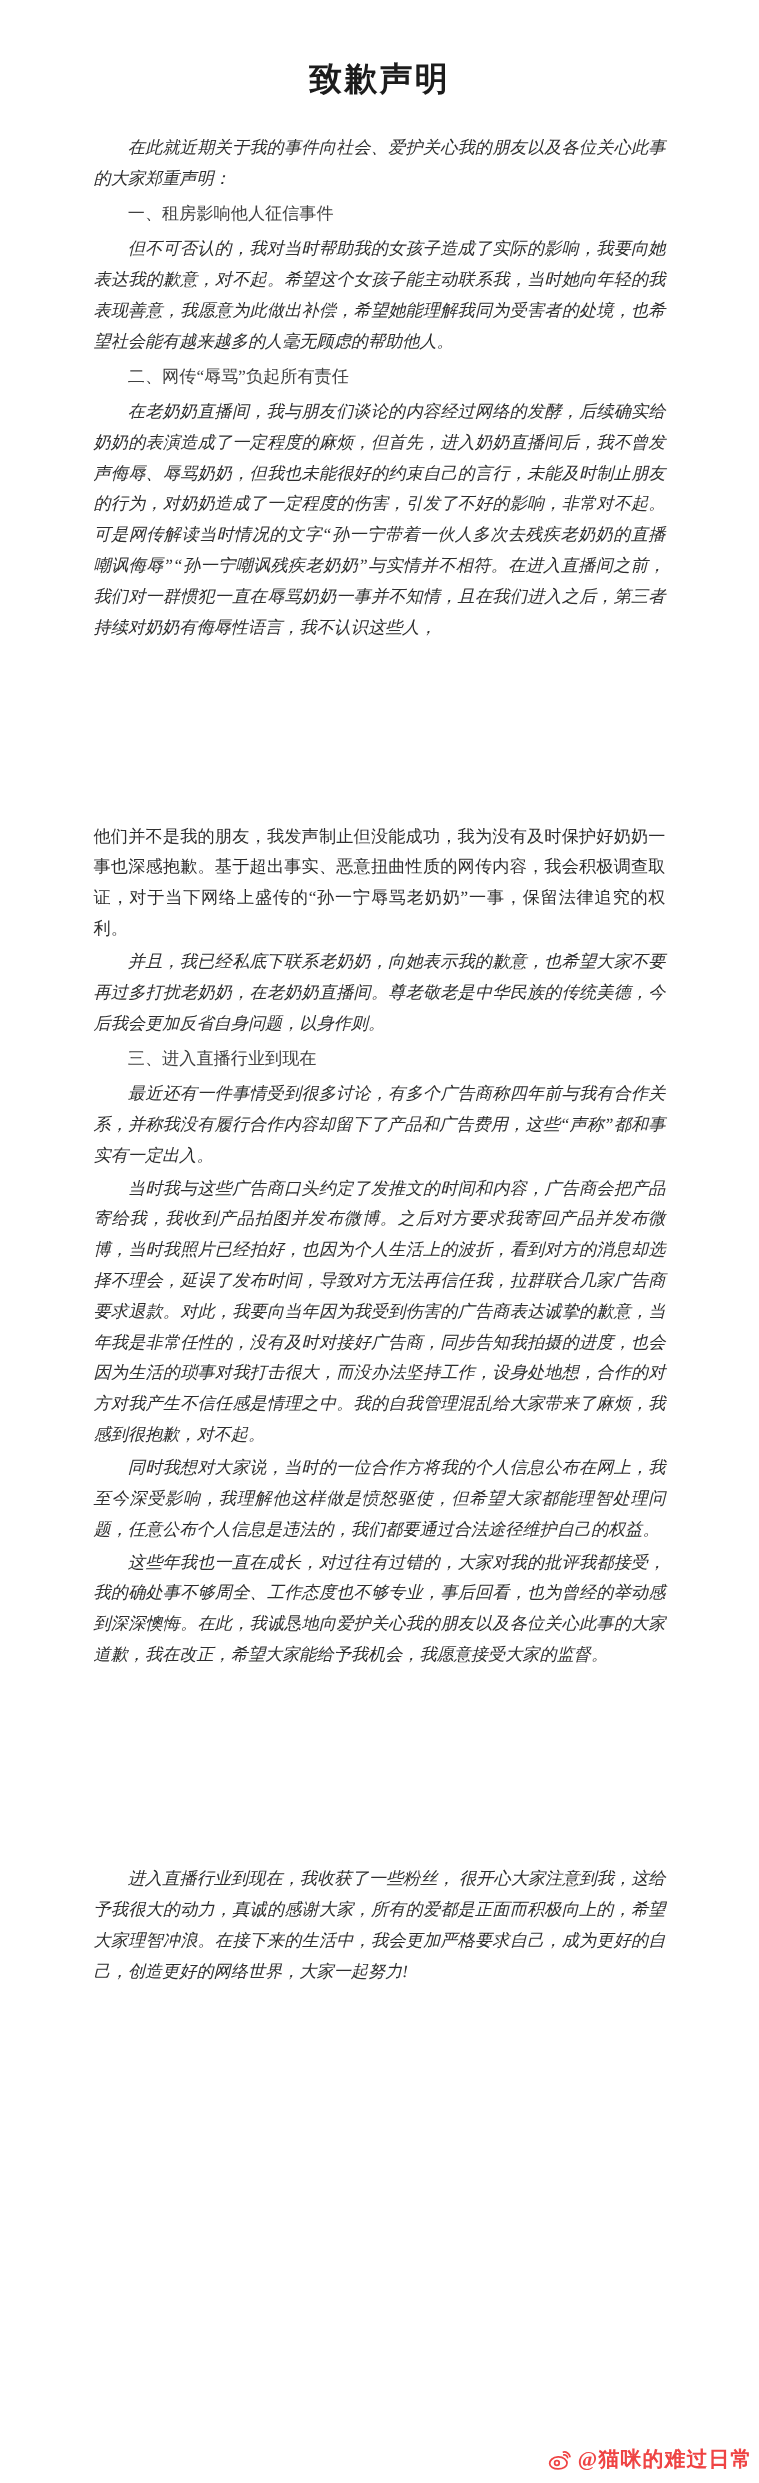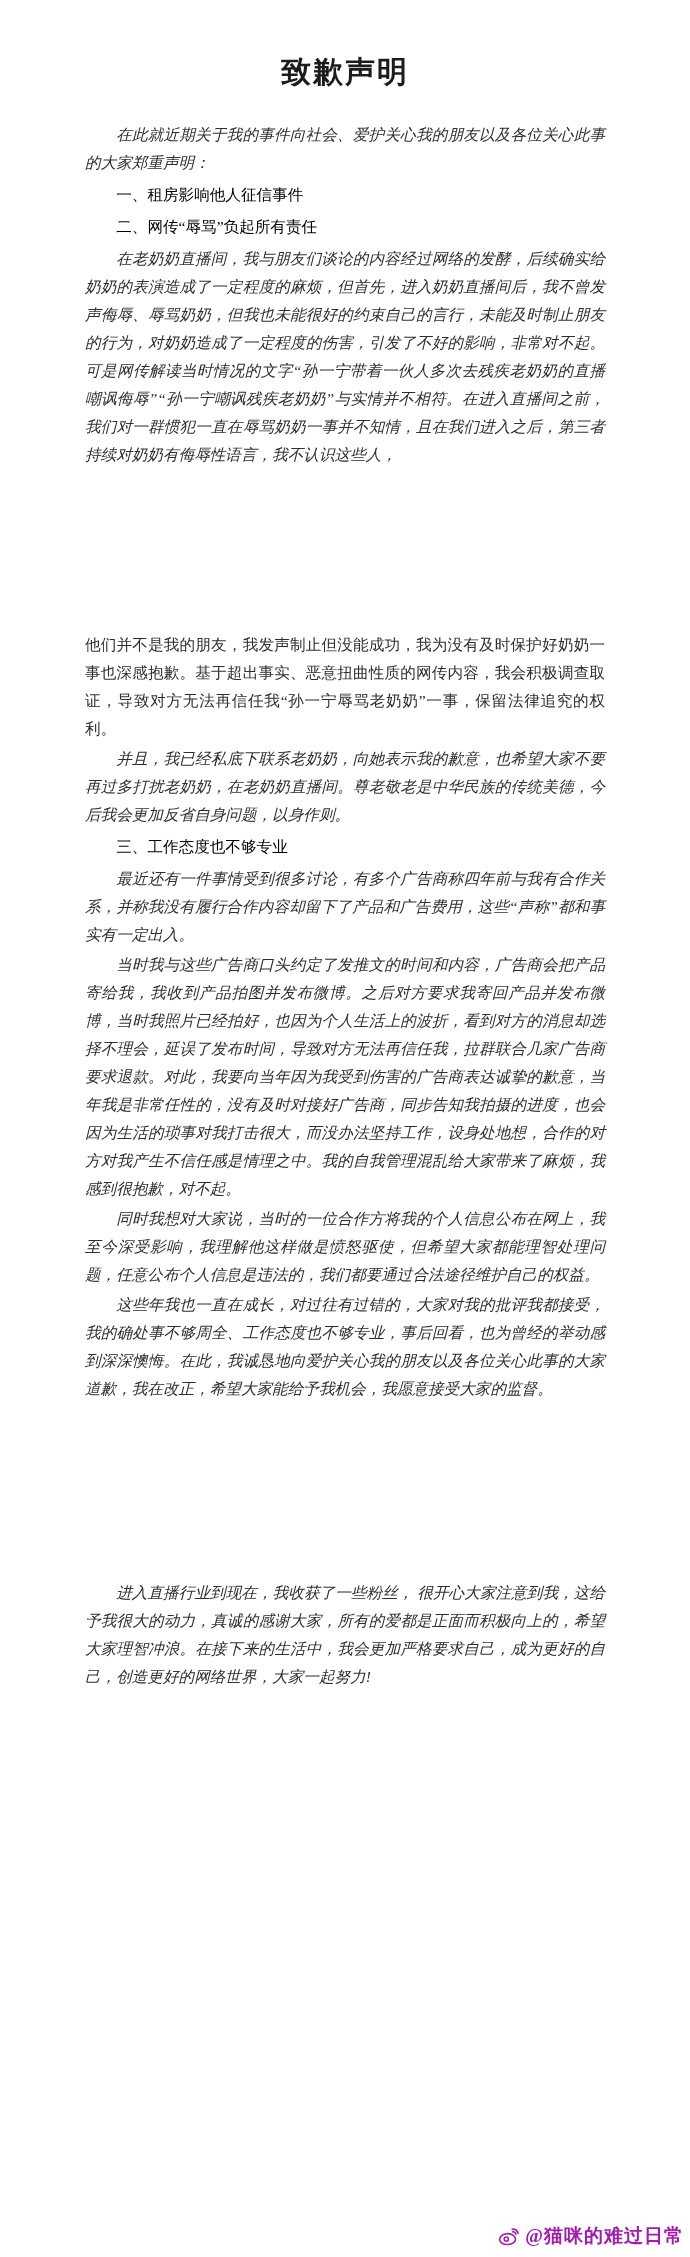--- a/index.html
+++ b/index.html
@@ -39,57 +39,58 @@
     text-align: justify;
     font-style: italic;
   }
   .paragraph_noindent {
     text-indent: 0;
     text-align: justify;
   }
   .heading {
     text-indent: 2em;
     margin: 4px 0;
-    color: #000000;
+    color: #404040;
   }
   .gap { width: 100%; }
   .watermark {
     position: absolute;
     right: 6px;
     bottom: 8px;
     display: flex;
     align-items: center;
     gap: 4px;
-    color: #a21caf;
+    color: #ef4444;
     font-size: 19px;
     font-weight: 700;
     letter-spacing: 1px;
   }
   .watermark svg {
     width: 24px;
     height: 24px;
     display: block;
   }
 </style>
 </head>
 <body>
 
 <div class="page">
 
   <h1 class="doc-title">致歉声明</h1>
 
   <div class="doc-body">
       <div class="block paragraph">在此就近期关于我的事件向社会、爱护关心我的朋友以及各位关心此事的大家郑重声明：</div>
       <div class="block heading">一、租房影响他人征信事件</div>
+      <div class="block paragraph">但不可否认的，我对当时帮助我的女孩子造成了实际的影响，我要向她表达我的歉意，对不起。希望这个女孩子能主动联系我，当时她向年轻的我表现善意，我愿意为此做出补偿，希望她能理解我同为受害者的处境，也希望社会能有越来越多的人毫无顾虑的帮助他人。</div>
       <div class="block heading">二、网传“辱骂”负起所有责任</div>
       <div class="block paragraph">在老奶奶直播间，我与朋友们谈论的内容经过网络的发酵，后续确实给奶奶的表演造成了一定程度的麻烦，但首先，进入奶奶直播间后，我不曾发声侮辱、辱骂奶奶，但我也未能很好的约束自己的言行，未能及时制止朋友的行为，对奶奶造成了一定程度的伤害，引发了不好的影响，非常对不起。可是网传解读当时情况的文字“孙一宁带着一伙人多次去残疾老奶奶的直播嘲讽侮辱”“孙一宁嘲讽残疾老奶奶”与实情并不相符。在进入直播间之前，我们对一群惯犯一直在辱骂奶奶一事并不知情，且在我们进入之后，第三者持续对奶奶有侮辱性语言，我不认识这些人，</div>
       <div class="block gap" style="height: 158px;"></div>
-      <div class="block paragraph_noindent">他们并不是我的朋友，我发声制止但没能成功，我为没有及时保护好奶奶一事也深感抱歉。基于超出事实、恶意扭曲性质的网传内容，我会积极调查取证，导致对方无法再信任我“孙一宁辱骂老奶奶”一事，保留法律追究的权利。</div>
+      <div class="block paragraph_noindent">他们并不是我的朋友，我发声制止但没能成功，我为没有及时保护好奶奶一事也深感抱歉。基于超出事实、恶意扭曲性质的网传内容，我会积极调查取证，对于当下网络上盛传的“孙一宁辱骂老奶奶”一事，保留法律追究的权利。</div>
       <div class="block paragraph">并且，我已经私底下联系老奶奶，向她表示我的歉意，也希望大家不要再过多打扰老奶奶，在老奶奶直播间。尊老敬老是中华民族的传统美德，今后我会更加反省自身问题，以身作则。</div>
-      <div class="block heading">三、工作态度也不够专业</div>
+      <div class="block heading">三、进入直播行业到现在</div>
       <div class="block paragraph">最近还有一件事情受到很多讨论，有多个广告商称四年前与我有合作关系，并称我没有履行合作内容却留下了产品和广告费用，这些“声称”都和事实有一定出入。</div>
       <div class="block paragraph">当时我与这些广告商口头约定了发推文的时间和内容，广告商会把产品寄给我，我收到产品拍图并发布微博。之后对方要求我寄回产品并发布微博，当时我照片已经拍好，也因为个人生活上的波折，看到对方的消息却选择不理会，延误了发布时间，导致对方无法再信任我，拉群联合几家广告商要求退款。对此，我要向当年因为我受到伤害的广告商表达诚挚的歉意，当年我是非常任性的，没有及时对接好广告商，同步告知我拍摄的进度，也会因为生活的琐事对我打击很大，而没办法坚持工作，设身处地想，合作的对方对我产生不信任感是情理之中。我的自我管理混乱给大家带来了麻烦，我感到很抱歉，对不起。</div>
       <div class="block paragraph">同时我想对大家说，当时的一位合作方将我的个人信息公布在网上，我至今深受影响，我理解他这样做是愤怒驱使，但希望大家都能理智处理问题，任意公布个人信息是违法的，我们都要通过合法途径维护自己的权益。</div>
       <div class="block paragraph">这些年我也一直在成长，对过往有过错的，大家对我的批评我都接受，我的确处事不够周全、工作态度也不够专业，事后回看，也为曾经的举动感到深深懊悔。在此，我诚恳地向爱护关心我的朋友以及各位关心此事的大家道歉，我在改正，希望大家能给予我机会，我愿意接受大家的监督。</div>
       <div class="block gap" style="height: 172px;"></div>
       <div class="block paragraph">进入直播行业到现在，我收获了一些粉丝， 很开心大家注意到我，这给予我很大的动力，真诚的感谢大家，所有的爱都是正面而积极向上的，希望大家理智冲浪。在接下来的生活中，我会更加严格要求自己，成为更好的自己，创造更好的网络世界，大家一起努力!</div>
     </div>
 
   <div class="watermark">
     <span>

